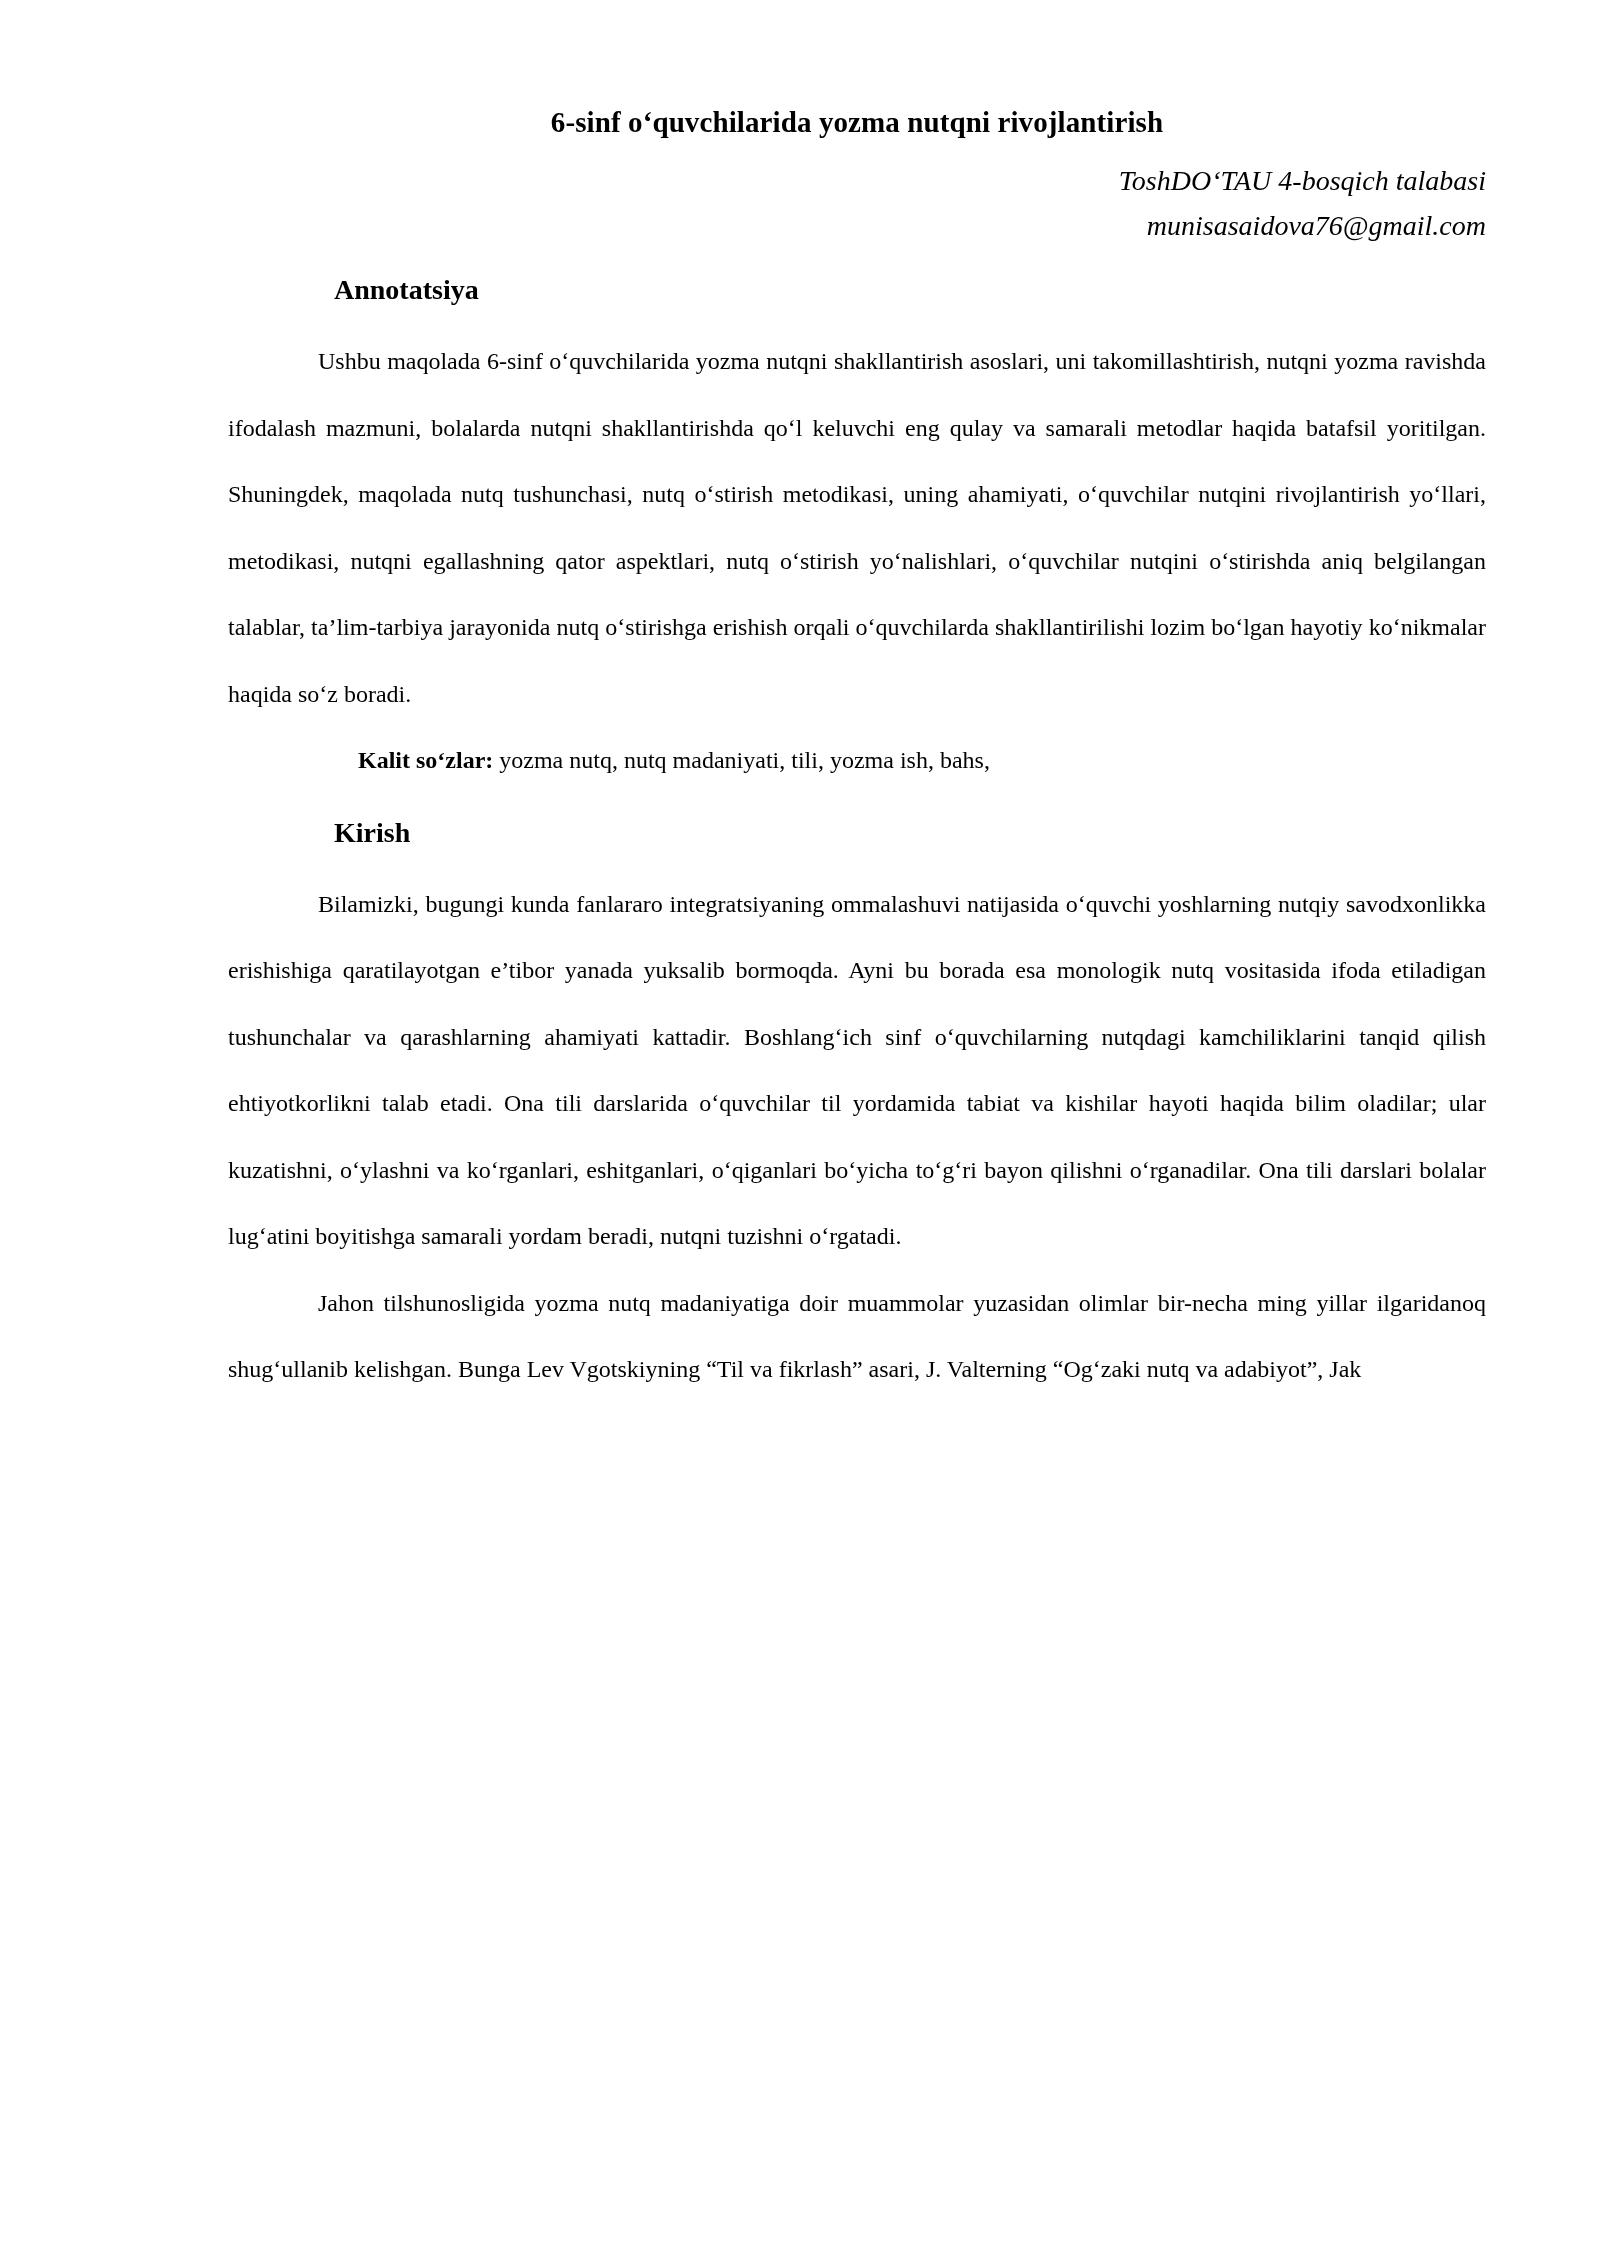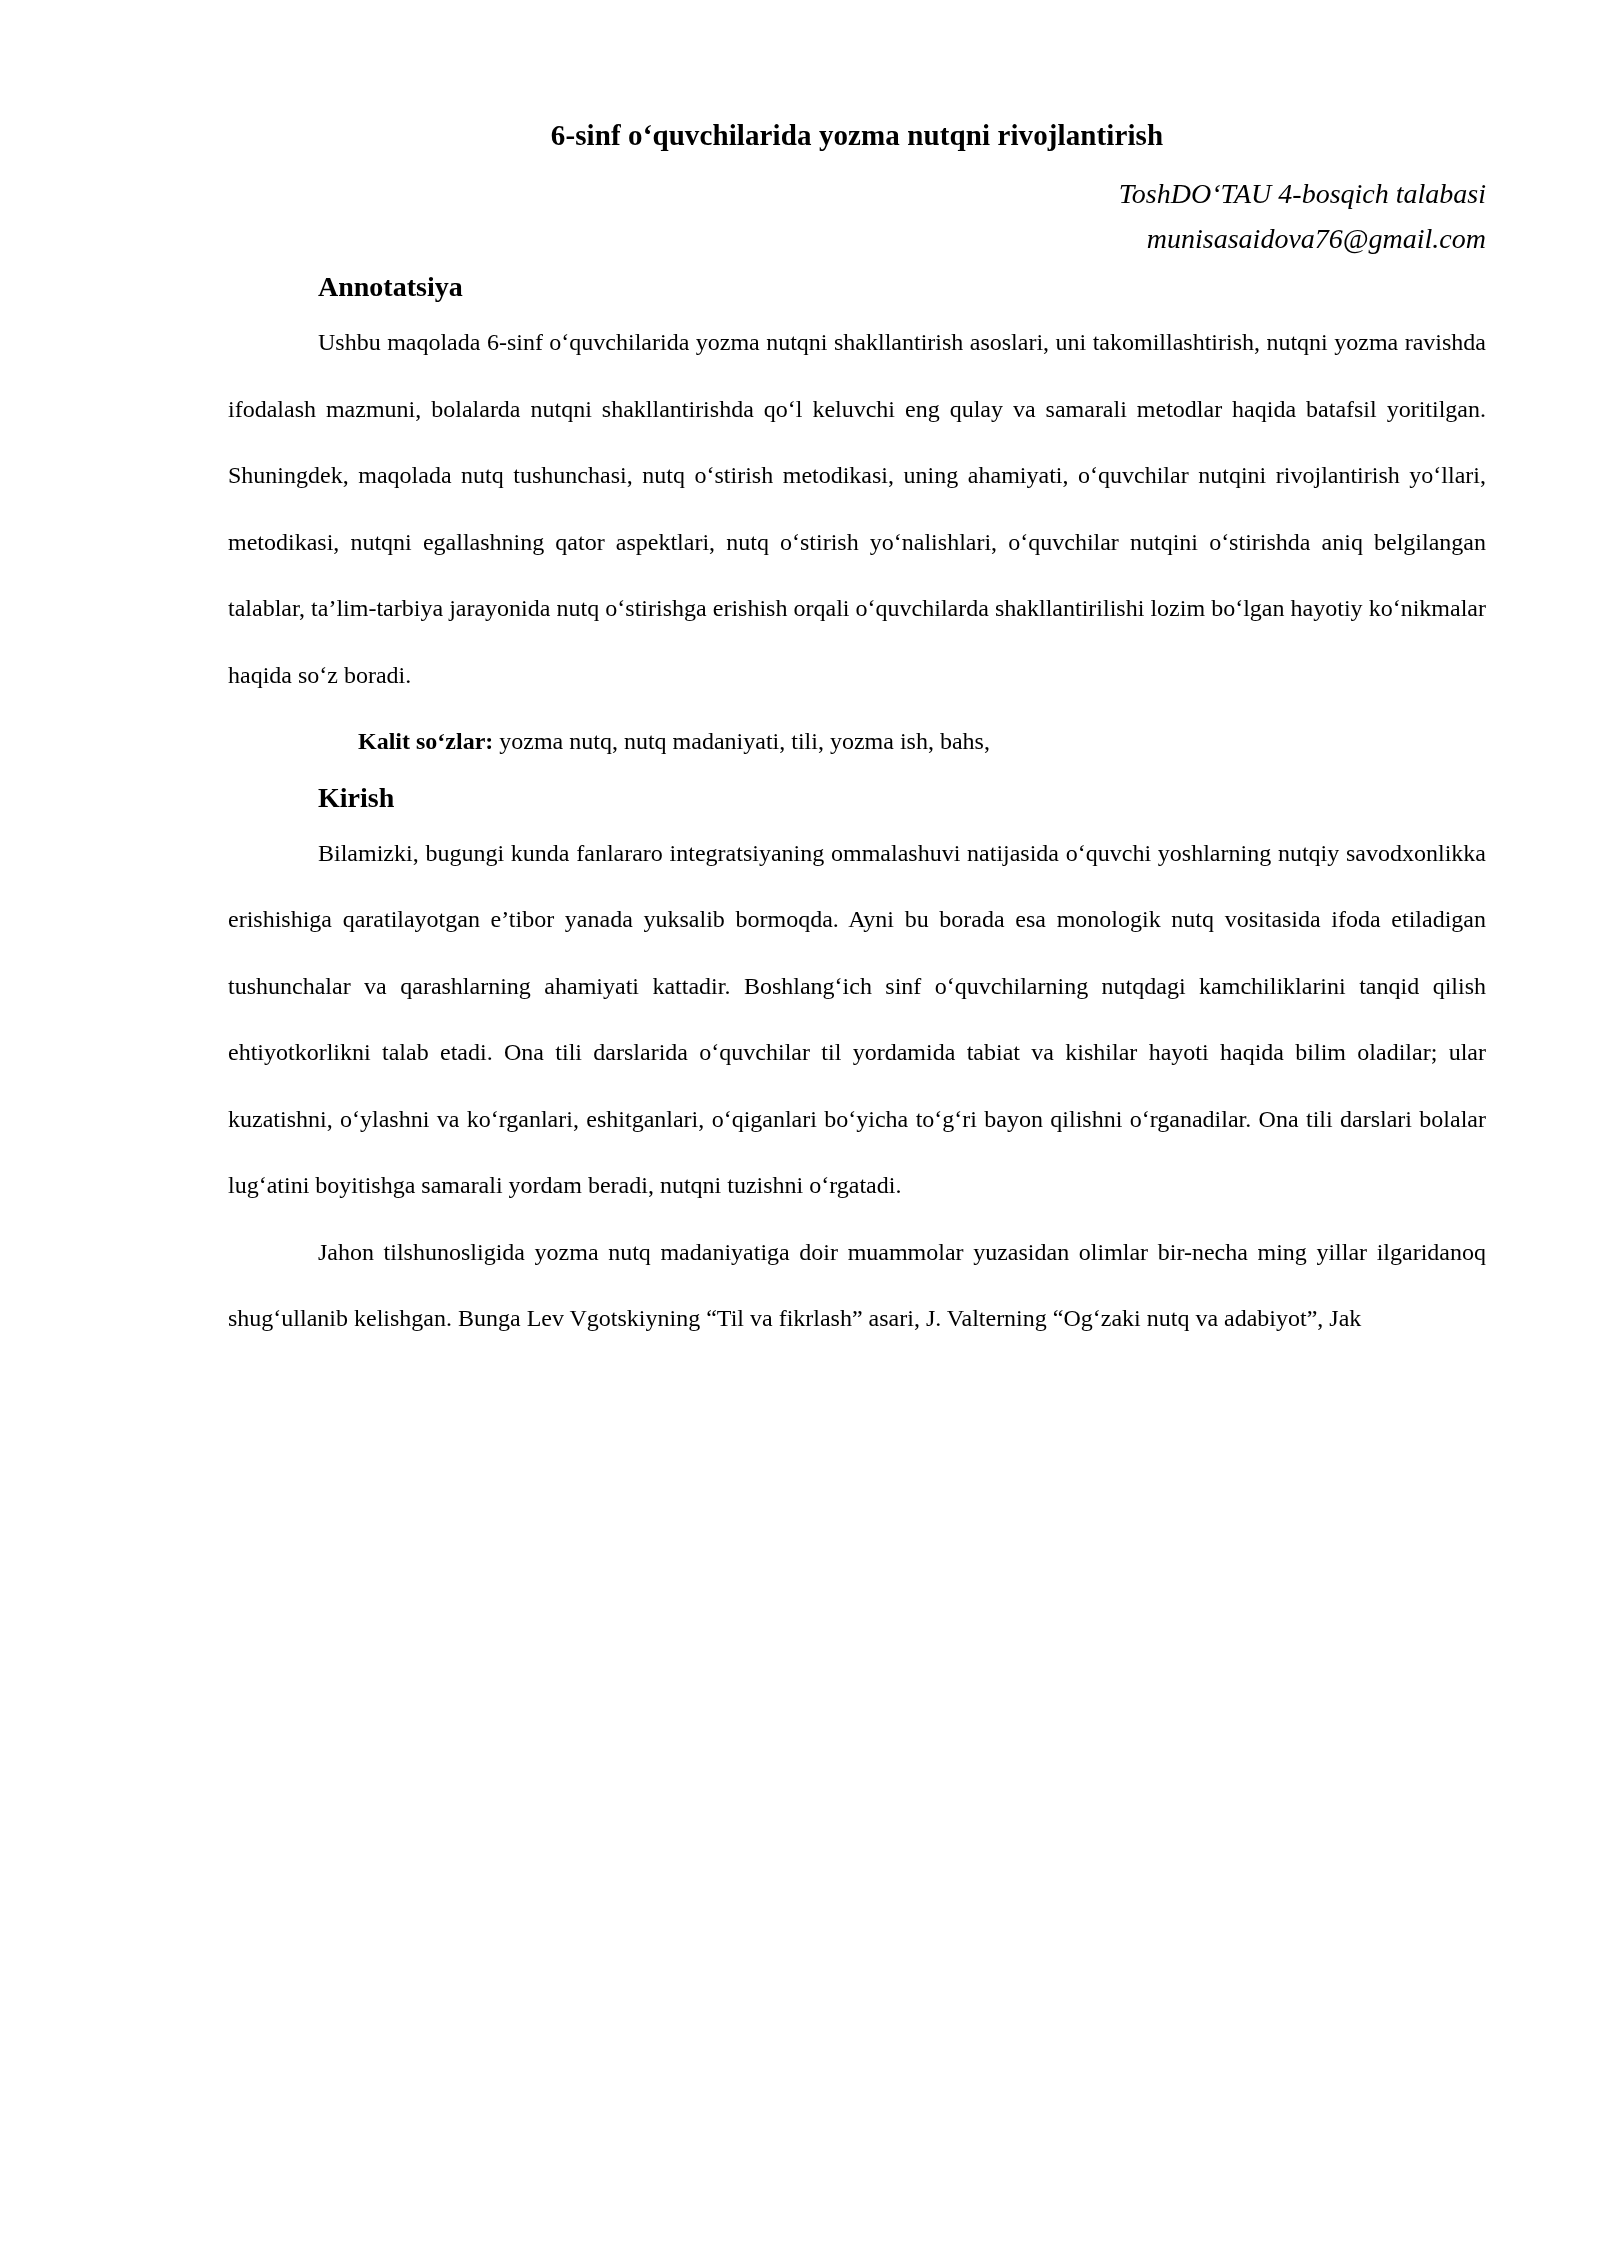--- a/index.html
+++ b/index.html
@@ -13,21 +13,21 @@
     height: 2262px;
     background: #ffffff;
     margin: 0 auto;
     overflow: hidden;
     font-family: "Liberation Serif", "DejaVu Serif", serif;
     color: #000000;
   }
   .content {
     position: absolute;
     left: 228px;
-    top: 17px;
+    top: 4px;
     width: 1258px; 
   }
 
   
   .doc-title {
     font-size: 29px;
     font-weight: bold;
     text-align: center;
     line-height: 1.0;
     margin: 0;
@@ -46,21 +46,21 @@
     line-height: 1.62;
     margin: 0;
     white-space: nowrap;
   }
 
   
   .section-heading {
     font-size: 28px;
     font-weight: bold;
     line-height: 1.62;
-    margin: 0;
+    margin: 16px;
     text-indent: 90px;
   }
 
   
   .body-par {
     font-size: 24px;
     line-height: 66.5px;
     margin: 0;
     text-align: justify;
     text-indent: 90px;

